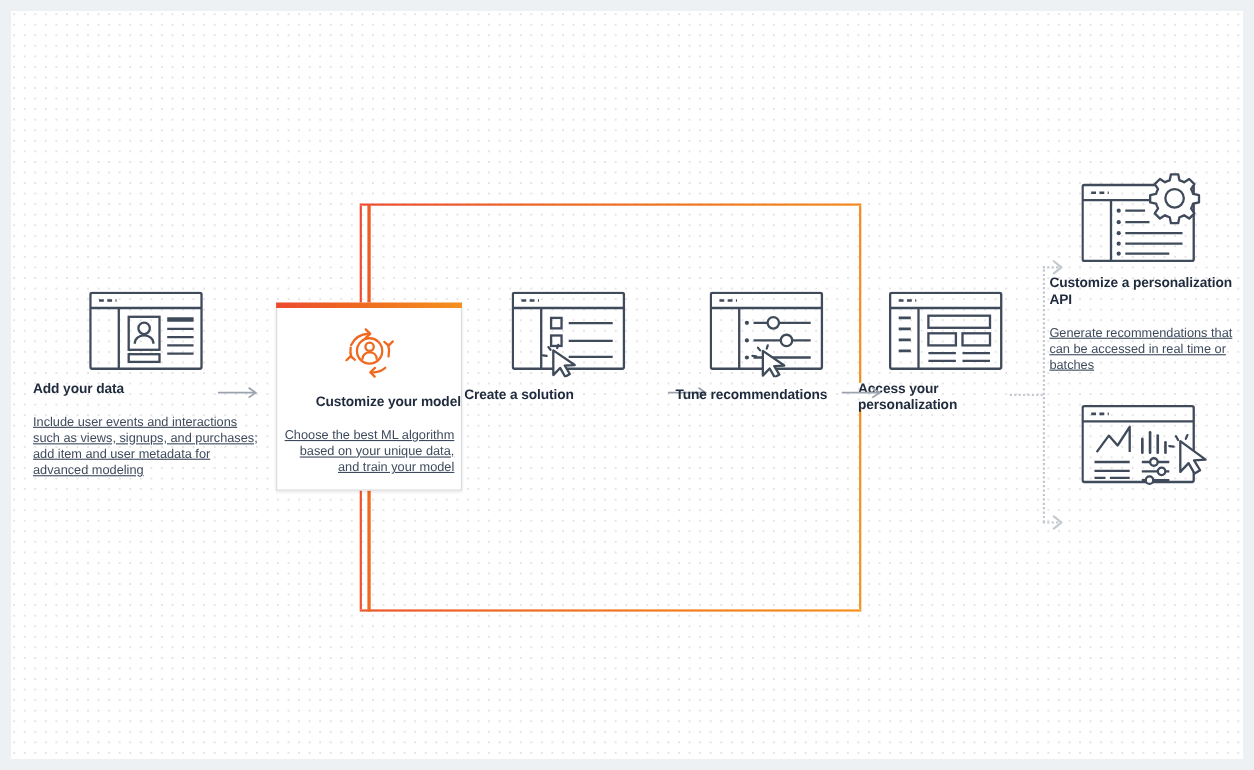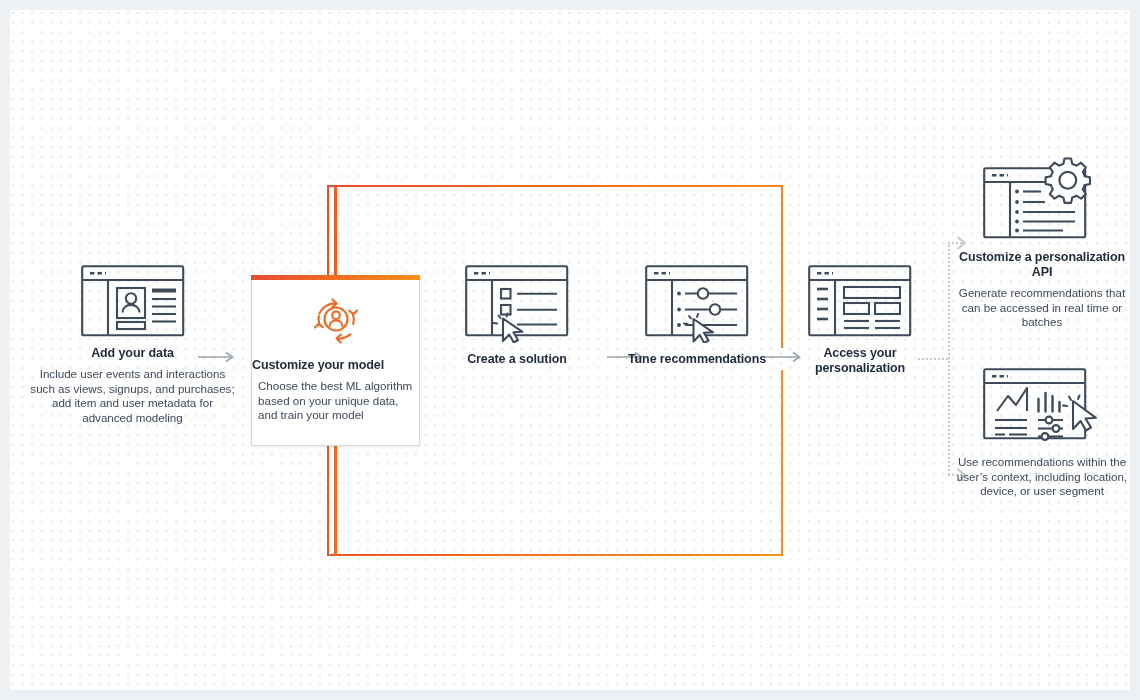--- a/index.html
+++ b/index.html
@@ -64,55 +64,55 @@
     left: 324px;
     top: 434px;
     width: 2.5px;
     height: 112px;
     background: #ef6a20;
   }
 
   
   .step {
     position: absolute;
-    text-align: center;
   }
   .step-title {
     font-size: 12.5px;
     font-weight: bold;
     color: #1f2a3c;
     line-height: 15px;
     letter-spacing: -0.1px;
   }
   .step-desc {
     font-size: 11.6px;
     color: #3d4a5c;
     line-height: 14.7px;
-    margin-top: 6px;
+    margin-top: 16px;
+    text-decoration: underline;
   }
   .icon-wrap {
     display: flex;
     justify-content: center;
     align-items: flex-end;
     margin-bottom: 9px;
   }
 
   
   #card-customize {
     position: absolute;
     left: 241px;
     top: 265px;
     width: 169px;
     height: 171px;
     background: #ffffff;
     border: 1px solid #d8dadd;
     border-top: none;
     box-sizing: border-box;
     box-shadow: 0 1px 3px rgba(0,0,0,0.10);
-    text-align: left;
+    text-align: right;
     padding: 0 0;
   }
   #card-topbar {
     position: absolute;
     left: 241px;
     top: 265px;
     width: 169px;
     height: 5px;
     background: linear-gradient(90deg, #eb4b30 0%, #ef6a20 45%, #f5911d 100%);
   }
@@ -371,16 +371,15 @@
           <line x1="53" y1="49.5" x2="79" y2="49.5" stroke-width="0"></line>
         </g>
         <g stroke="#3f4a5a" stroke-width="2" stroke-linecap="round" fill="none">
           <line x1="88" y1="32" x2="86" y2="28.5"></line>
           <line x1="95" y1="31" x2="96.5" y2="27.5"></line>
           <line x1="84" y1="38" x2="80" y2="37.5"></line>
         </g>
         <path d="M90 33 L90 61 L97.5 53 L103 62.5 L108 59.5 L102.5 50.5 L113 49.8 Z" fill="#ffffff" stroke="#3f4a5a" stroke-width="2.1" stroke-linejoin="round"></path>
       </svg>
     </div>
-    <div class="step-desc">Use recommendations within the user’s context, including location, device, or user segment</div>
   </div>
 
 </div>
 
 </body></html>

